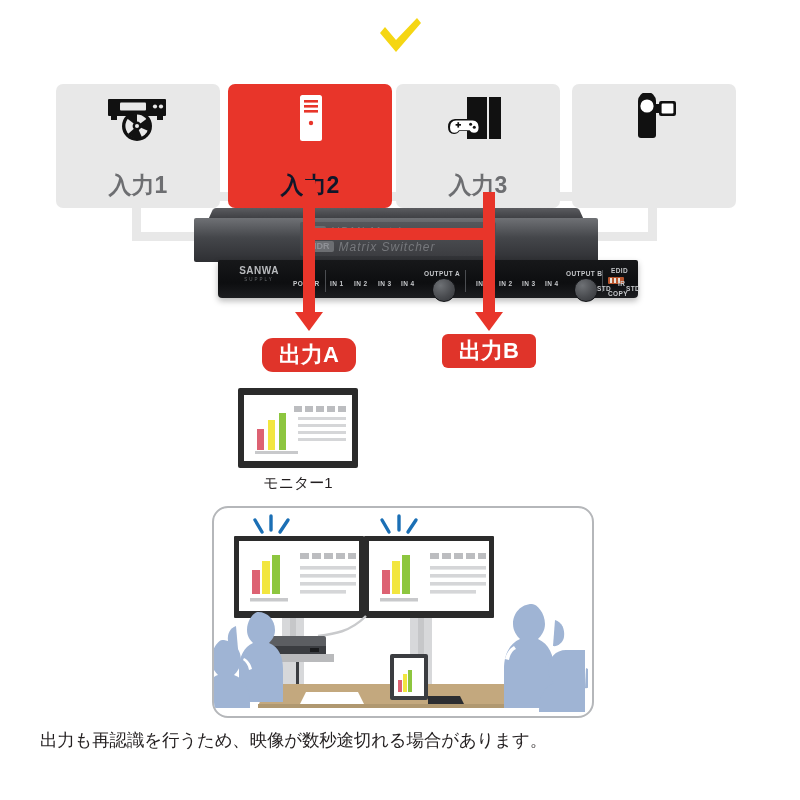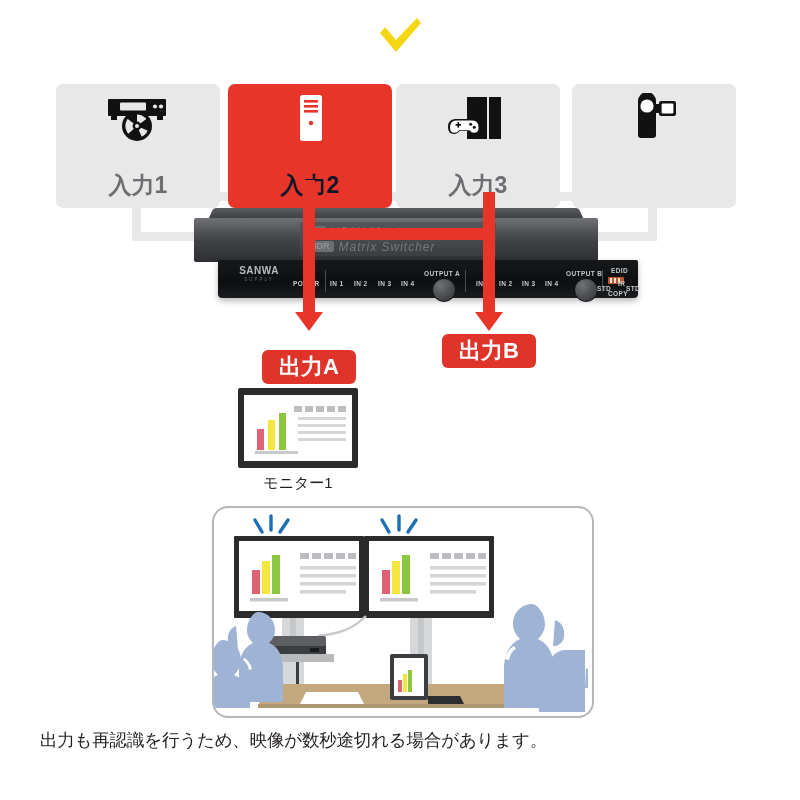--- a/index.html
+++ b/index.html
@@ -306,21 +306,21 @@
   <div class="red" style="left:303px;top:228px;width:192px;height:12px;"></div>
   <div class="red" style="left:303px;top:228px;width:12px;height:88px;"></div>
   <div class="red" style="left:483px;top:192px;width:12px;height:124px;"></div>
   <svg style="position:absolute;left:295px;top:312px;" width="28" height="20" viewBox="0 0 28 20">
     <path d="M0 0 L28 0 L14 19 Z" fill="#e8352a"></path>
   </svg>
   <svg style="position:absolute;left:475px;top:312px;" width="28" height="20" viewBox="0 0 28 20">
     <path d="M0 0 L28 0 L14 19 Z" fill="#e8352a"></path>
   </svg>
 
-  <div class="out-badge" style="left:262px;top:350px;">
+  <div class="out-badge" style="left:262px;top:338px;border-radius:11px;">
     <span>出力A</span>
   </div>
   <div class="out-badge" style="left:442px;top:334px;">
     <span>出力B</span>
   </div>
 
   <div class="mon" style="left:238px;top:388px;">
     <div class="mon-frame">
       <div class="mon-screen">
         <div class="scr-bars">

